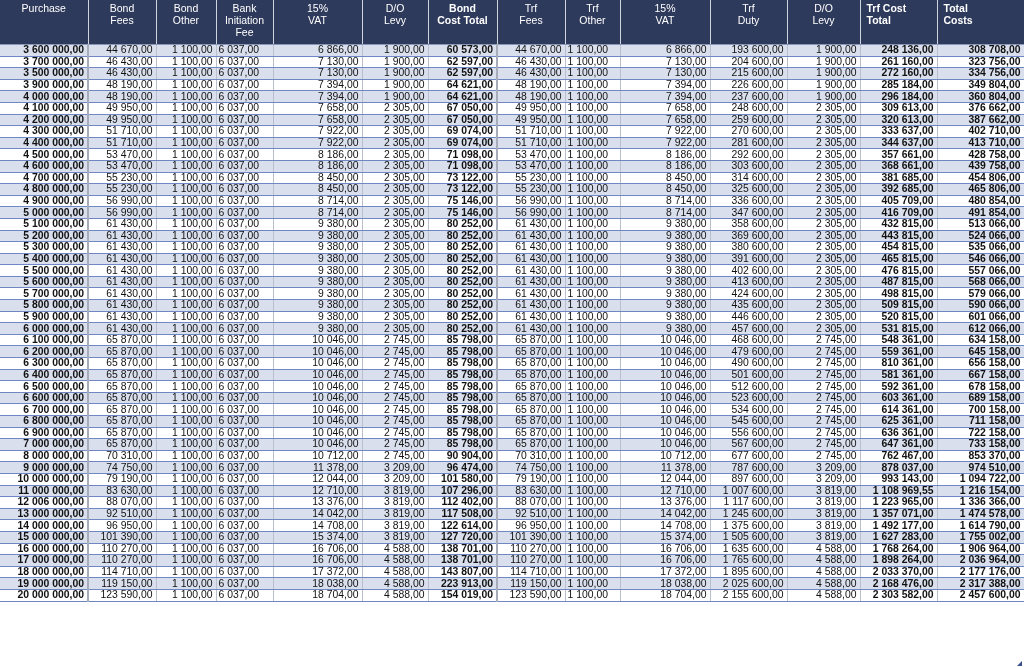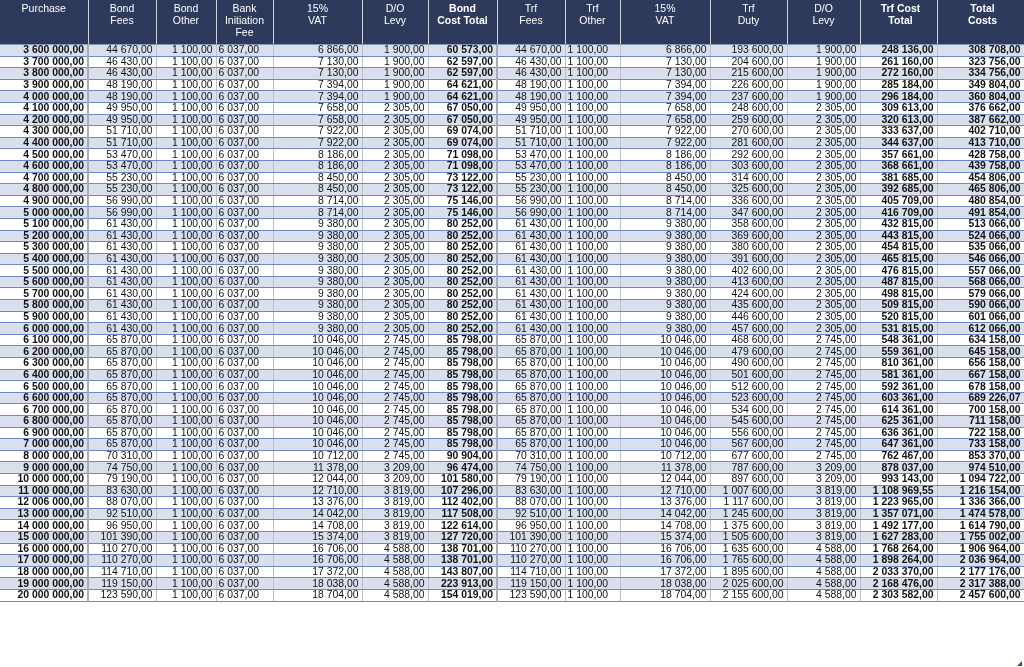--- a/index.html
+++ b/index.html
@@ -1,20 +1,20 @@
 <!DOCTYPE html>
 <html><head>
 <meta charset="utf-8">
 <style>
   html, body { margin:0; padding:0; background:#ffffff; }
   body { width:1024px; height:667px; overflow:hidden; font-family:"Liberation Sans", sans-serif; }
   table { border-collapse:collapse; table-layout:fixed; width:1024px; }
   th { background:#2e3a5c; color:#ffffff; font-weight:normal; font-size:10.5px; line-height:12px; vertical-align:top; text-align:center; padding:2px 2px 0 2px; height:42px; border-right:1px solid #d0d4de; border-bottom:1px solid #8a96b8; }
   th.bold { font-weight:bold; }
-  th.left { text-align:center; padding-left:6px; }
+  th.left { text-align:left; padding-left:6px; }
   td { font-size:10.4px; line-height:10px; height:10.6px; padding:0 3px 0 2px; text-align:right; white-space:nowrap; overflow:hidden; color:#111; border-right:1px solid #b9bfcc; border-bottom:1px solid #6f88c4; }
   td.left { text-align:left; }
   td.bold { font-weight:bold; }
   tr.alt td { background:#d9dfec; }
   tr.plain td { background:#ffffff; }
   td.thick { border-right:2px solid #a6acba; }
   .corner { position:absolute; right:2px; bottom:1px; width:0; height:0; border-left:5px solid transparent; border-bottom:5px solid #3b4f8f; }
 </style>
 </head>
 <body>
@@ -124,21 +124,21 @@
           <td class="bold thick">62 597,00</td>
           <td>46 430,00</td>
           <td class="left">1 100,00</td>
           <td>7 130,00</td>
           <td>204 600,00</td>
           <td>1 900,00</td>
           <td class="bold">261 160,00</td>
           <td class="bold">323 756,00</td>
         </tr>
         <tr class="alt">
-          <td class="bold thick">3 800 000,00</td>
+          <td class="bold thick">3 500 000,00</td>
           <td>46 430,00</td>
           <td>1 100,00</td>
           <td class="left">6 037,00</td>
           <td>7 130,00</td>
           <td>1 900,00</td>
           <td class="bold thick">62 597,00</td>
           <td>46 430,00</td>
           <td class="left">1 100,00</td>
           <td>7 130,00</td>
           <td>215 600,00</td>
@@ -585,21 +585,21 @@
           <td class="left">6 037,00</td>
           <td>10 046,00</td>
           <td>2 745,00</td>
           <td class="bold thick">85 798,00</td>
           <td>65 870,00</td>
           <td class="left">1 100,00</td>
           <td>10 046,00</td>
           <td>523 600,00</td>
           <td>2 745,00</td>
           <td class="bold">603 361,00</td>
-          <td class="bold">689 226,07</td>
+          <td class="bold">689 158,00</td>
         </tr>
         <tr class="plain">
           <td class="bold thick">6 700 000,00</td>
           <td>65 870,00</td>
           <td>1 100,00</td>
           <td class="left">6 037,00</td>
           <td>10 046,00</td>
           <td>2 745,00</td>
           <td class="bold thick">85 798,00</td>
           <td>65 870,00</td>

